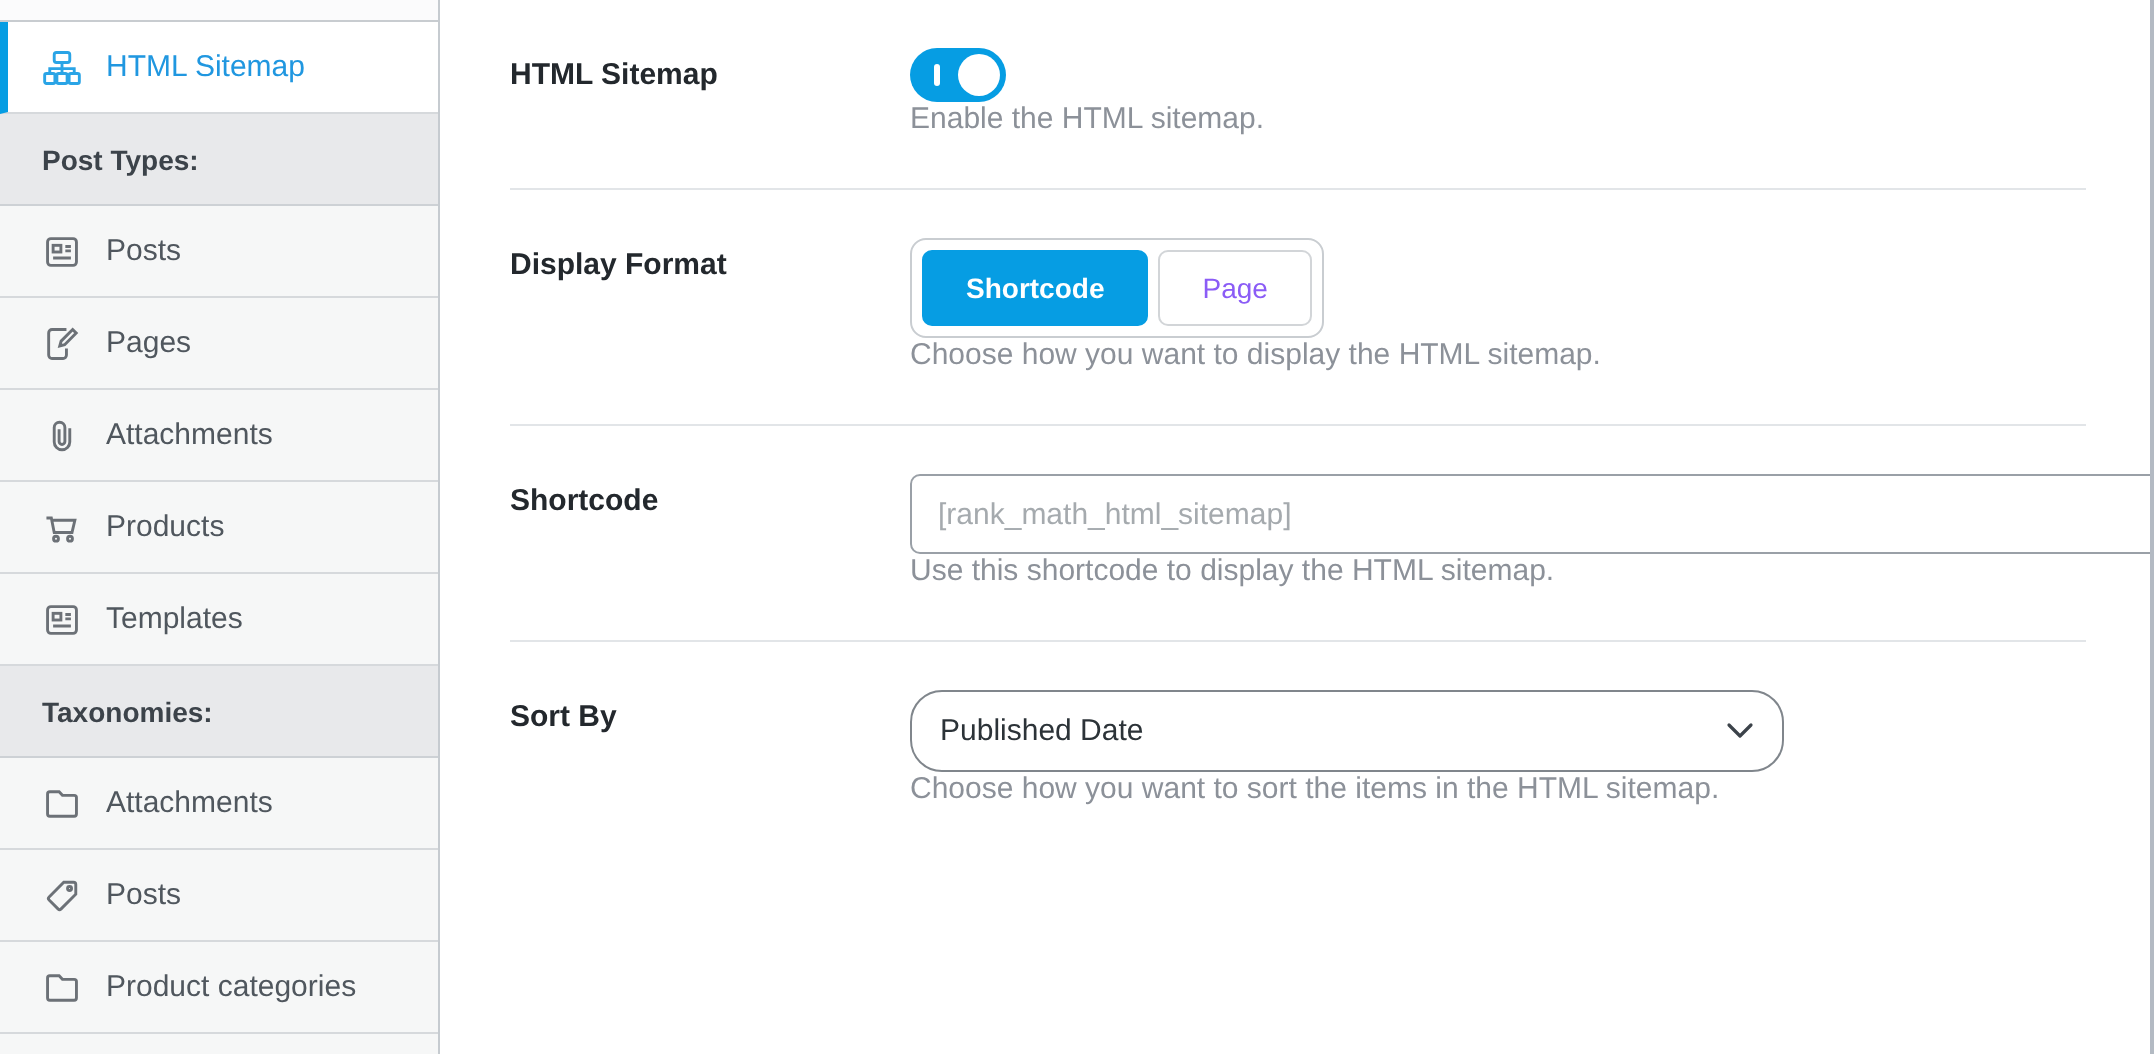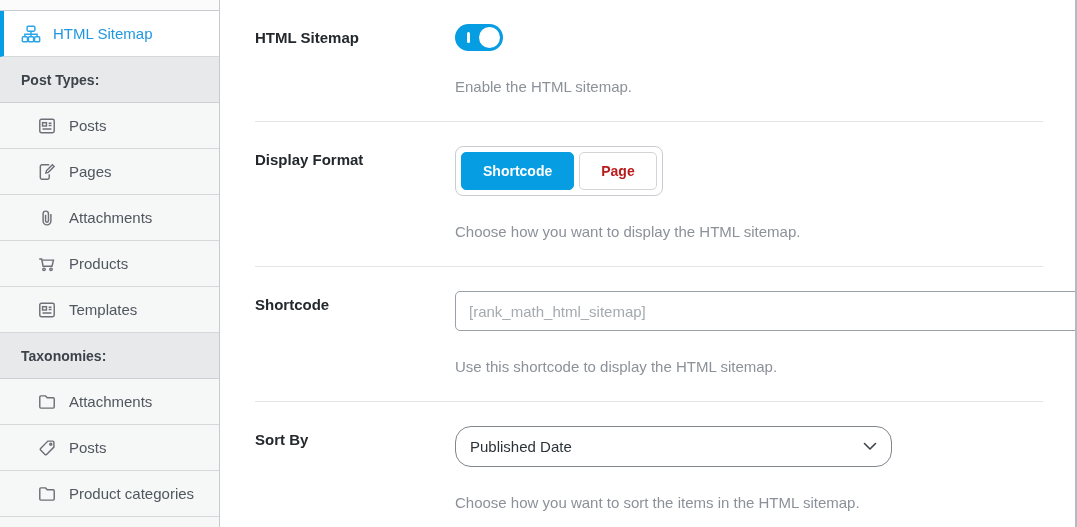--- a/index.html
+++ b/index.html
@@ -23,21 +23,21 @@
     position: absolute; left: 0; top: 0; width: 220px; height: 527px;
     background: #f6f7f7;
     border-right: 1px solid #c6cbd0;
   }
   .sb-partial-top {
     height: 11px; background: #fbfbfc;
     border-bottom: 1px solid #c8ccd0;
   }
   .sb-row {
     height: 46px; display: flex; align-items: center;
-    padding-left: 37px; background: #f6f7f7;
+    padding-left: 21px; background: #f6f7f7;
     border-bottom: 1px solid #d6d9dc;
     color: #50575e; font-size: 15px; cursor: pointer;
   }
   .sb-row .sb-icon { display: inline-flex; margin-right: 12px; color: #6c7177; }
   .sb-row.active {
     background: #ffffff; color: #2097e0;
     border-left: 4px solid #069de3; padding-left: 17px;
     border-bottom: 1px solid #d6d9dc;
   }
   .sb-row.active .sb-icon { color: #2aa4e6; }
@@ -61,21 +61,21 @@
     padding: 24px 0 26px 0;
   }
   .setting:last-child { border-bottom: none; }
   .setting-label {
     width: 200px; flex: 0 0 200px;
     font-size: 15px; font-weight: bold; color: #23282d;
     padding-top: 5px;
   }
   .setting-control { flex: 1; }
   .description {
-    margin-top: 27px; font-size: 15px; color: #8c9199;
+    margin-top: 0; font-size: 15px; color: #8c9199;
   }
 
   
   .toggle {
     position: relative; width: 48px; height: 27px;
     background: #069de3; border-radius: 14px; cursor: pointer;
   }
   .toggle .knob {
     position: absolute; top: 3px; right: 3px;
     width: 21px; height: 21px; background: #fff; border-radius: 50%;
@@ -93,21 +93,21 @@
   .btn {
     font-family: inherit; font-size: 14px; cursor: pointer;
     padding: 11px 21px; border-radius: 5px; line-height: 1;
   }
   .btn.selected {
     background: #069de3; border: 1px solid #069de3;
     color: #fff; font-weight: bold;
   }
   .btn.unselected {
     background: #fff; border: 1px solid #d2d5d8;
-    color: #b91c1c; font-weight: bold;
+    color: #8b5cf6; font-weight: normal;
   }
 
   
   .text-input {
     width: 656px; height: 40px;
     border: 1px solid #9aa0a7; border-radius: 5px;
     padding: 0 13px; font-family: inherit; font-size: 15px; color: #2c3338;
     background: #fff; outline: none;
   }
   .text-input::placeholder { color: #a5aaae; opacity: 1; }

